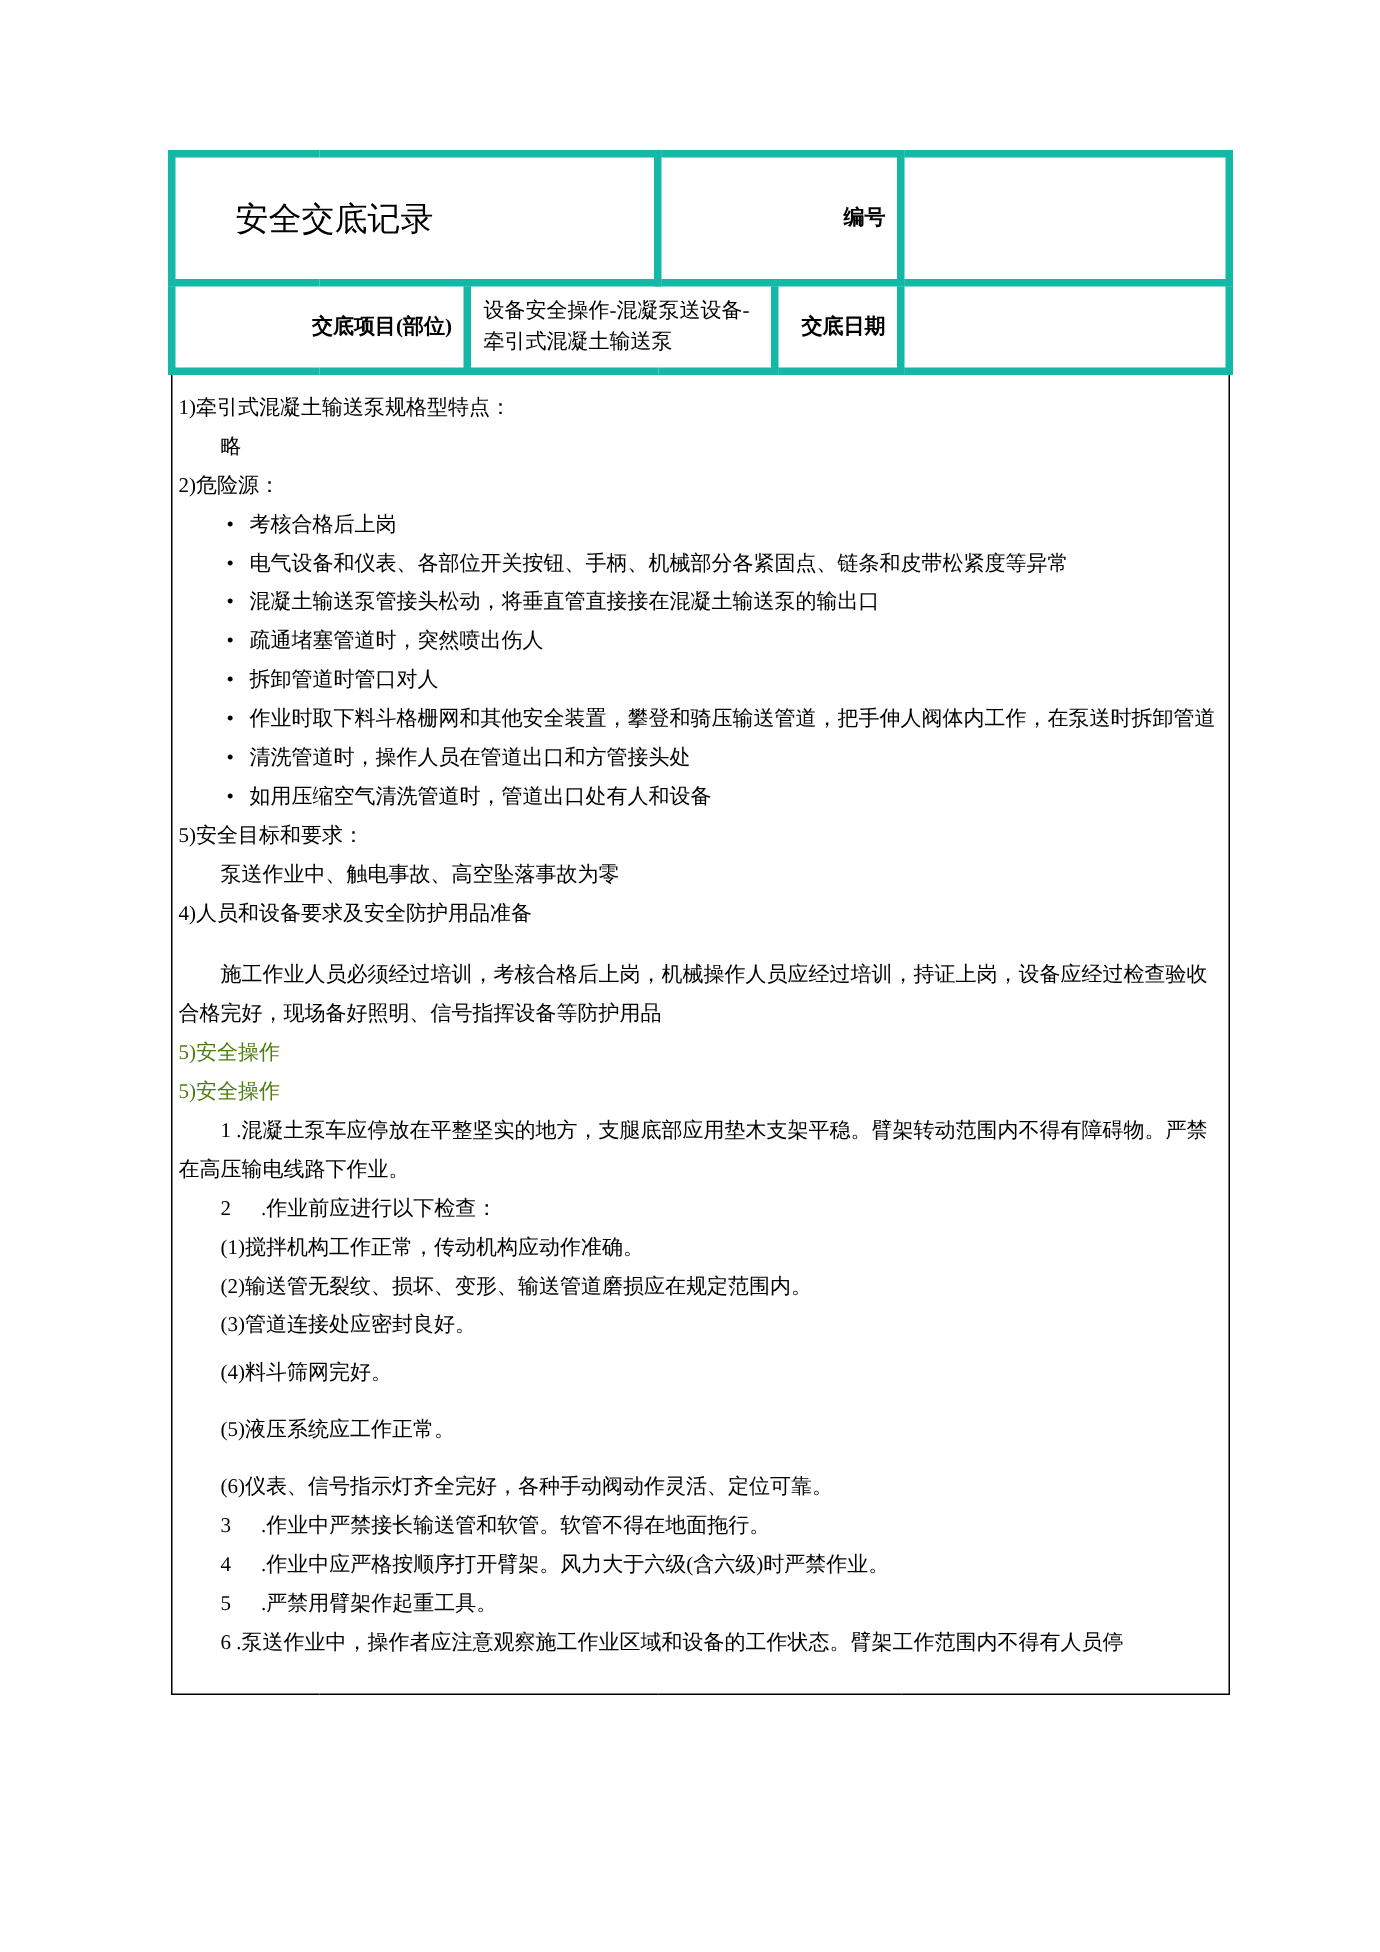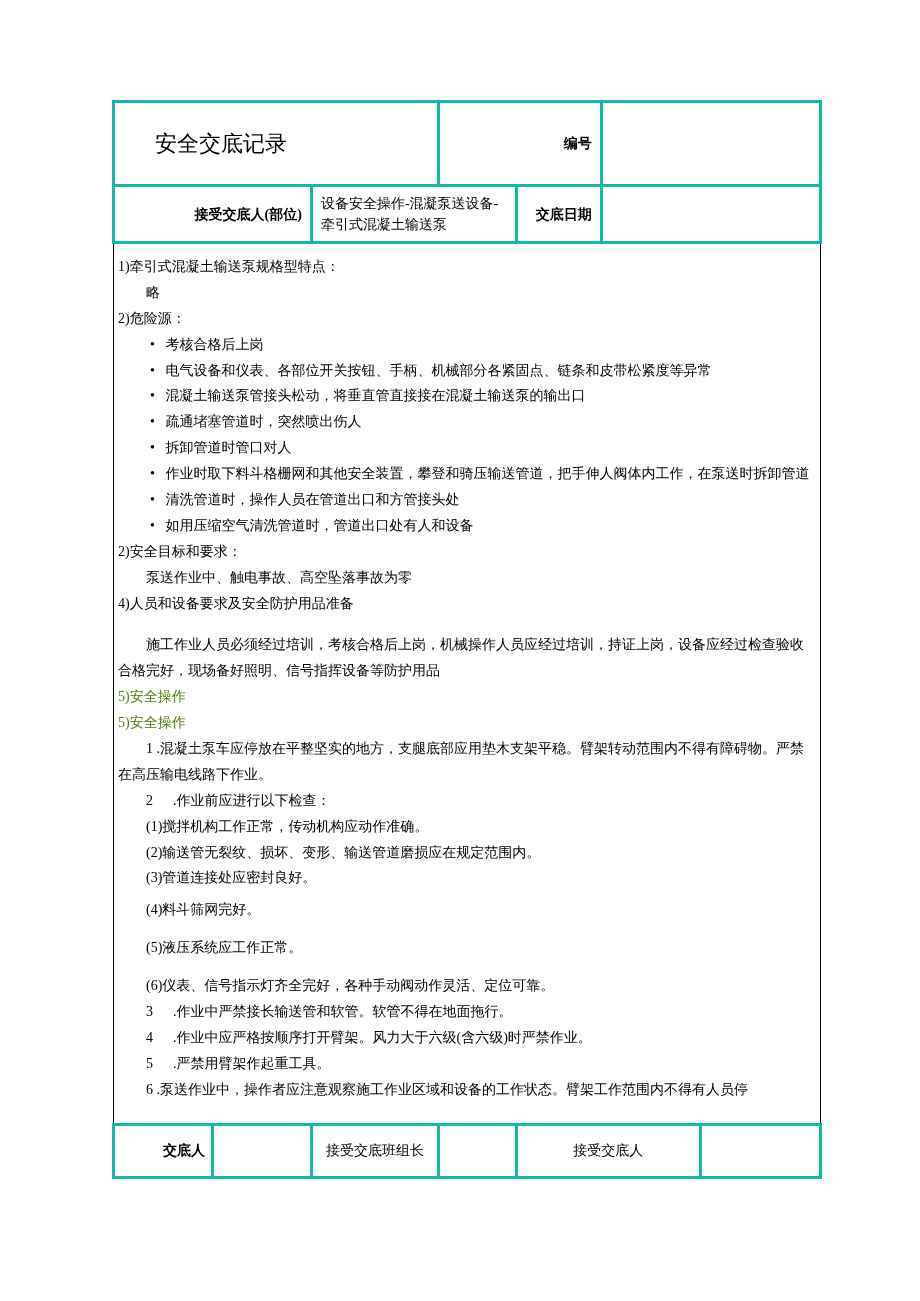--- a/index.html
+++ b/index.html
@@ -12,21 +12,21 @@
     width: 920px;
     box-sizing: border-box;
     line-height: 1.5;
   }
   table {
     border-collapse: collapse;
     width: 100%;
     table-layout: fixed;
   }
   td {
-    border: 3px solid #14b8a6;
+    border: 5px solid #14b8a6;
     padding: 6px 8px;
     vertical-align: middle;
     word-wrap: break-word;
   }
   .title-cell {
     font-size: 22px;
     text-align: left;
     padding: 24px 40px;
     font-family: "SimSun", serif;
   }
@@ -80,21 +80,21 @@
   <tbody>
       <tr>
     <td colspan="3" class="title-cell">安全交底记录</td>
     <td colspan="2" class="label-cell">编号</td>
     <td colspan="2"></td>
   </tr>
 
 
 
   <tr>
-    <td colspan="2" class="label-cell">接受交底人(部位)</td>
+    <td colspan="2" class="label-cell">交底项目(部位)</td>
     <td colspan="2">设备安全操作-混凝泵送设备-牵引式混凝土输送泵</td>
     <td class="label-cell">交底日期</td>
     <td colspan="2"></td>
   </tr>
 
   <tr>
     <td colspan="7" class="content-cell">
       <div class="content-inner">
 
         <div class="indent1">1)牵引式混凝土输送泵规格型特点：</div>
@@ -103,21 +103,21 @@
         <div class="indent1">2)危险源：</div>
         <div class="indent2b"><span>•&nbsp;&nbsp;&nbsp;</span><span>考核合格后上岗</span></div>
         <div class="indent2b"><span>•&nbsp;&nbsp;&nbsp;</span><span>电气设备和仪表、各部位开关按钮、手柄、机械部分各紧固点、链条和皮带松紧度等异常</span></div>
         <div class="indent2b"><span>•&nbsp;&nbsp;&nbsp;</span><span>混凝土输送泵管接头松动，将垂直管直接接在混凝土输送泵的输出口</span></div>
         <div class="indent2b"><span>•&nbsp;&nbsp;&nbsp;</span><span>疏通堵塞管道时，突然喷出伤人</span></div>
         <div class="indent2b"><span>•&nbsp;&nbsp;&nbsp;</span><span>拆卸管道时管口对人</span></div>
         <div class="indent2b"><span>•&nbsp;&nbsp;&nbsp;</span><span>作业时取下料斗格栅网和其他安全装置，攀登和骑压输送管道，把手伸人阀体内工作，在泵送时拆卸管道</span></div>
         <div class="indent2b"><span>•&nbsp;&nbsp;&nbsp;</span><span>清洗管道时，操作人员在管道出口和方管接头处</span></div>
         <div class="indent2b"><span>•&nbsp;&nbsp;&nbsp;</span><span>如用压缩空气清洗管道时，管道出口处有人和设备</span></div>
 
-        <div class="indent1">2)安全目标和要求：</div>
+        <div class="indent1">5)安全目标和要求：</div>
         <div class="indent2">泵送作业中、触电事故、高空坠落事故为零</div>
 
         <div class="indent1">4)人员和设备要求及安全防护用品准备</div>
         <div style="text-indent:28px;margin-top:16px;">施工作业人员必须经过培训，考核合格后上岗，机械操作人员应经过培训，持证上岗，设备应经过检查验收合格完好，现场备好照明、信号指挥设备等防护用品</div>
 
         <div class="indent1 red">5)安全操作</div>
         <div class="indent1 red">5)安全操作</div>
 
         <div style="text-indent:28px;">1   .混凝土泵车应停放在平整坚实的地方，支腿底部应用垫木支架平稳。臂架转动范围内不得有障碍物。严禁在高压输电线路下作业。</div>
 
@@ -131,23 +131,15 @@
 
         <div class="indent3"><span class="num-gap">3</span><span>.作业中严禁接长输送管和软管。软管不得在地面拖行。</span></div>
         <div class="indent3"><span class="num-gap">4</span><span>.作业中应严格按顺序打开臂架。风力大于六级(含六级)时严禁作业。</span></div>
         <div class="indent3"><span class="num-gap">5</span><span>.严禁用臂架作起重工具。</span></div>
         <div style="text-indent:28px;">6   .泵送作业中，操作者应注意观察施工作业区域和设备的工作状态。臂架工作范围内不得有人员停</div>
 
       </div>
     </td>
   </tr>
 
-  <tr class="sig-row">
-    <td class="label-cell">交底人</td>
-    <td></td>
-    <td class="label-cell-nb">接受交底班组长</td>
-    <td></td>
-    <td colspan="2" class="label-cell-nb">接受交底人</td>
-    <td></td>
-  </tr>
 
 </tbody>
   </table>
 
 </body></html>

